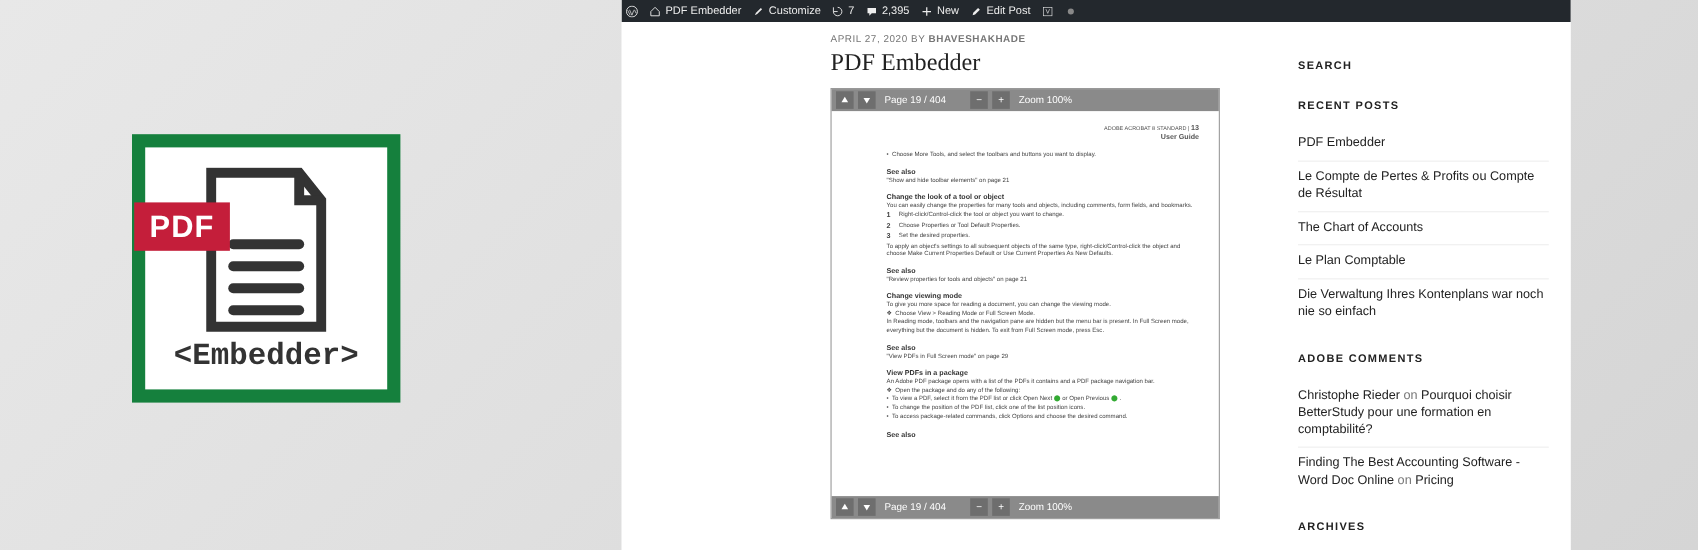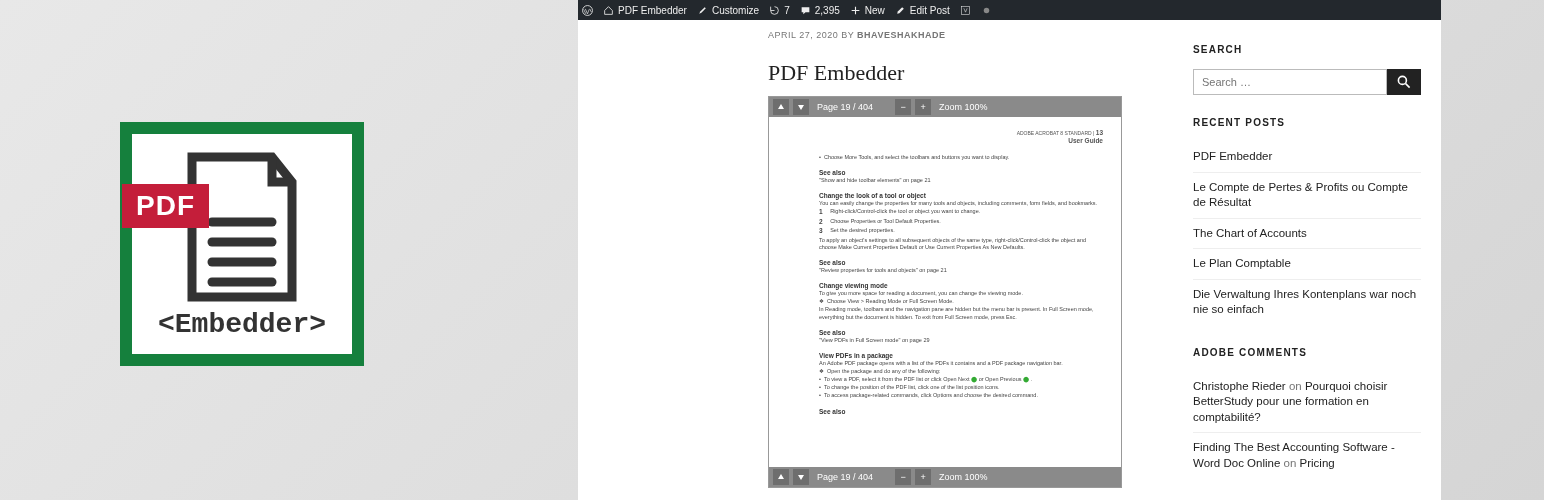--- a/index.html
+++ b/index.html
@@ -6,50 +6,50 @@
 body { font-family: -apple-system, BlinkMacSystemFont, "Segoe UI", Arial, sans-serif; background: linear-gradient(135deg, #e8e8e8 0%, #d5d5d5 100%); width: 1544px; height: 500px; overflow: hidden; position: relative; }
 
 
 .logo-wrap { position: absolute; left: 120px; top: 122px; width: 244px; height: 244px; background: #15803d; display: flex; align-items: center; justify-content: center; }
 .logo-inner { width: 220px; height: 220px; background: #fff; position: relative; display: flex; flex-direction: column; align-items: center; }
 .doc-svg { margin-top: 18px; }
 .pdf-badge { position: absolute; left: -10px; top: 50px; background: #c41e3a; color: #fff; font-weight: 800; font-size: 28px; padding: 6px 14px; letter-spacing: 1px; font-family: Arial, sans-serif; }
 .embedder-txt { position: absolute; bottom: 14px; font-family: "Courier New", monospace; font-size: 28px; color: #333; font-weight: 600; }
 
 
-.screen { position: absolute; right: 103px; top: 0; width: 863px; height: 500px; background: #fff; overflow: hidden; }
+.screen { position: absolute; right: 116px; top: 0; width: 863px; height: 500px; background: #fff; overflow: hidden; }
 
 
 .wp-bar { height: 20px; background: #23282d; display: flex; align-items: center; color: #eee; font-size: 10px; padding: 0 4px; gap: 10px; }
 .wp-bar .item { display: flex; align-items: center; gap: 4px; cursor: pointer; }
 .wp-ico { width: 11px; height: 11px; display: inline-block; }
 
 .content { display: flex; padding: 0; }
 .main { padding: 10px 12px 0 190px; flex: 1; }
-.meta { font-size: 9px; color: #767676; letter-spacing: 0.5px; margin-bottom: 20px; }
+.meta { font-size: 9px; color: #767676; letter-spacing: 0.5px; margin-bottom: 4px; }
 .meta .by { color: #767676; }
 .meta .author { color: #767676; font-weight: 600; }
 h1.title { font-size: 22px; font-weight: 400; color: #222; margin-bottom: 10px; font-family: Georgia, serif; }
 
 
 .pdf-viewer { width: 354px; border: 1px solid #999; background: #fff; }
 .pdf-toolbar { height: 20px; background: #8a8a8a; display: flex; align-items: center; padding: 0 4px; gap: 4px; font-size: 9px; color: #fff; }
 .tb-btn { width: 16px; height: 16px; background: #6e6e6e; display: flex; align-items: center; justify-content: center; cursor: pointer; color:#fff; }
 .tb-txt { color: #fff; font-size: 9px; margin: 0 4px; }
 .pdf-page { height: 350px; padding: 10px 18px 0 50px; font-size: 6px; color: #333; overflow: hidden; position: relative; }
 .pdf-page .hdr-right { position: absolute; right: 18px; top: 12px; text-align: right; font-size: 5px; color: #555; line-height: 1.2; }
 .pdf-page .sec { margin-top: 8px; }
 .pdf-page b { font-weight: 700; font-size: 6.5px; }
 .pdf-page p { font-size: 5.5px; color: #444; margin: 1px 0; line-height: 1.3; }
 .pdf-page .li { display: flex; gap: 3px; }
 .pdf-page .bul { color: #444; }
 
 
 .sidebar { width: 258px; padding: 10px 20px 0 10px; }
-.side-head { font-size: 10px; font-weight: 700; letter-spacing: 1.2px; color: #222; margin-bottom: 14px; margin-top: 14px; }
+.side-head { font-size: 10px; font-weight: 700; letter-spacing: 1.2px; color: #222; margin-bottom: 14px; margin-top: 25px; }
 .search-row { display: flex; margin-bottom: 22px; }
 .search-input { flex: 1; border: 1px solid #bbb; padding: 6px 8px; font-size: 11px; color: #666; }
 .search-btn { width: 34px; background: #222; display: flex; align-items: center; justify-content: center; cursor: pointer; }
 .posts a { display: block; color: #222; text-decoration: none; font-size: 11.5px; padding: 7px 0; border-top: 1px solid #eee; line-height: 1.35; }
 .posts a:first-child { border-top: none; }
 .comments .c { font-size: 11.5px; color: #222; padding: 7px 0; border-top: 1px solid #eee; line-height: 1.35; }
 .comments .c:first-child { border-top: none; }
 .comments .on { color: #767676; }
 </style>
 </head>
@@ -225,29 +225,20 @@
           <div style="flex:0 0 10px"></div>
           <div class="tb-btn">−</div>
           <div class="tb-btn">+</div>
           <span class="tb-txt">Zoom 100%</span>
         </div>
       </div>
     </div>
 
     <div class="sidebar">
       <div class="side-head">SEARCH</div>
-      <div class="search-row">
-        <input class="search-input" placeholder="Search …" style="">
-        <div class="search-btn">
-          <svg width="16" height="16" viewBox="0 0 20 20">
-              <circle cx="8" cy="8" r="5" fill="none" stroke="#fff" stroke-width="2"></circle>
-              <line x1="12" y1="12" x2="17" y2="17" stroke="#fff" stroke-width="2"></line>
-            </svg>
-        </div>
-      </div>
 
       <div class="side-head">RECENT POSTS</div>
       <div class="posts">
         <a>PDF Embedder</a>
         <a>Le Compte de Pertes &amp; Profits ou Compte de Résultat</a>
         <a>The Chart of Accounts</a>
         <a>Le Plan Comptable</a>
         <a>Die Verwaltung Ihres Kontenplans war noch nie so einfach</a>
       </div>
 

